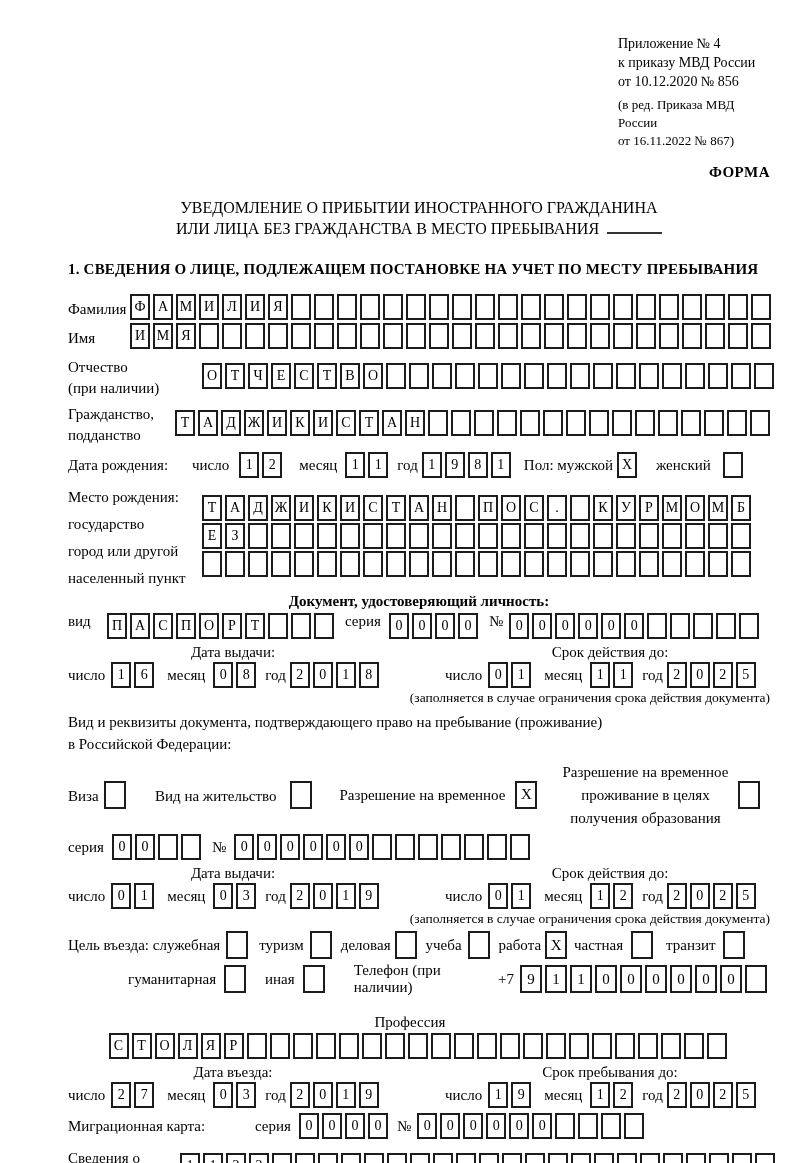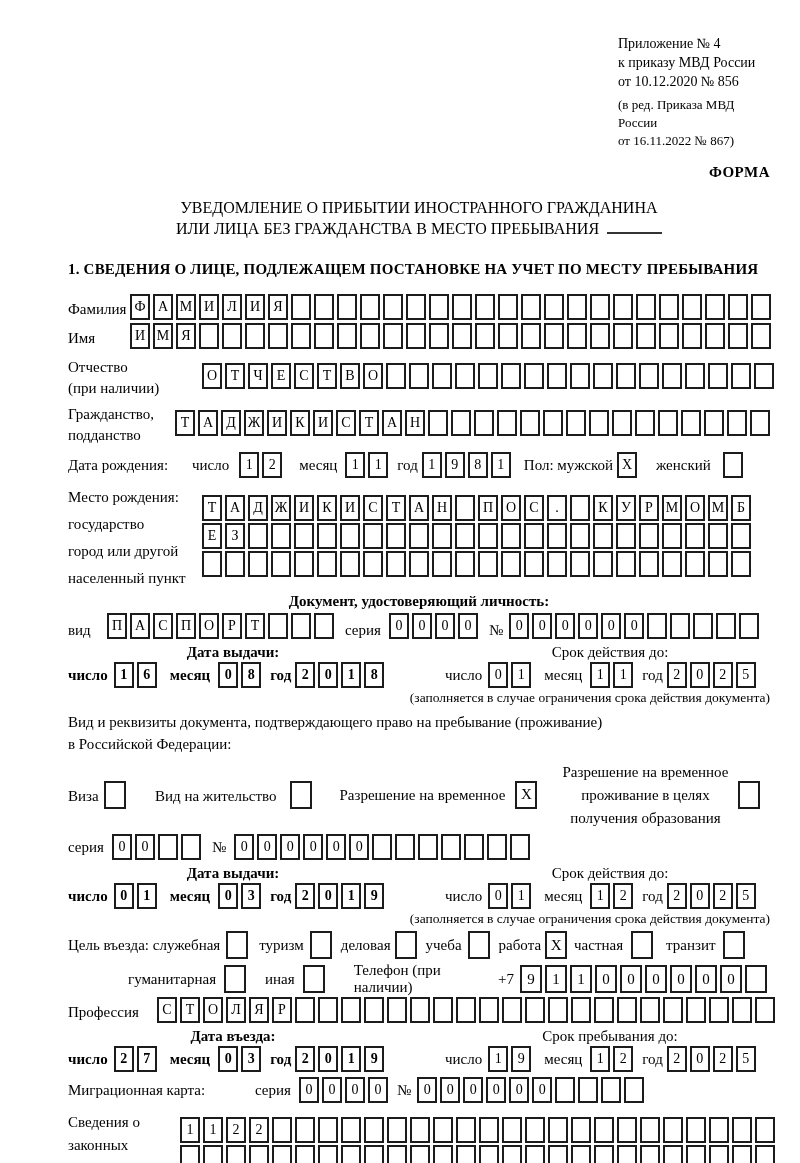--- a/index.html
+++ b/index.html
@@ -31,21 +31,21 @@
     border:2px solid #1c1c1c;background:#fff;
     display:inline-flex;align-items:center;justify-content:center;
     font-size:14px;line-height:1;
   }
   .cb .cell{width:22px;height:28px;font-size:15px;}
   .inl{display:flex;align-items:center;}
 
   
   .datepair{margin-top:4px;}
   .dp-cols{display:flex;}
-  .dp-left{width:377px;flex-shrink:0;font-weight:bold;}
+  .dp-left{width:377px;flex-shrink:0;}
   .dp-right{flex:1;}
   .dp-h{text-align:center;width:330px;line-height:18px;}
   .dp-line{display:flex;align-items:center;margin-top:1px;}
   .dp-note{text-align:right;font-size:13.5px;line-height:16px;margin-top:2px;}
 
   .mr4{margin-right:4px;} .mr6{margin-right:6px;} .mr8{margin-right:8px;}
   .mr10{margin-right:10px;} .mr12{margin-right:12px;} .mr14{margin-right:14px;} .mr16{margin-right:16px;}
 </style>
 </head>
 <body>
@@ -318,21 +318,21 @@
           <span class="cell"></span>
           <span class="cell"></span>
           <span class="cell"></span>
           <span class="cell"></span>
         </div>
     </div>
   </div>
 
   <div style="text-align:center;font-weight:bold;margin-top:1px;">Документ, удостоверяющий личность:</div>
 
-  <div class="frow inl" style="margin-top:3px;align-items:flex-end;">
+  <div class="frow inl" style="margin-top:3px;align-items:flex-start;">
     <span style="width:39px;flex-shrink:0;">вид</span>
     <span class="cells mr8">
         <span class="cell">П</span>
         <span class="cell">А</span>
         <span class="cell">С</span>
         <span class="cell">П</span>
         <span class="cell">О</span>
         <span class="cell">Р</span>
         <span class="cell">Т</span>
         <span class="cell"></span>
@@ -567,21 +567,21 @@
         <span class="cell">0</span>
         <span class="cell">0</span>
         <span class="cell">0</span>
         <span class="cell">0</span>
         <span class="cell">0</span>
         <span class="cell">0</span>
         <span class="cell"></span>
       </span>
   </div>
 
-  <div class="frow" style="margin-top:1px;">
+  <div class="frow" style="margin-top:12px;flex-direction:column;">
     <div class="flabel" style="width:89px;">Профессия</div>
     <div class="cells">
         <span class="cell">С</span>
         <span class="cell">Т</span>
         <span class="cell">О</span>
         <span class="cell">Л</span>
         <span class="cell">Я</span>
         <span class="cell">Р</span>
         <span class="cell"></span>
         <span class="cell"></span>

